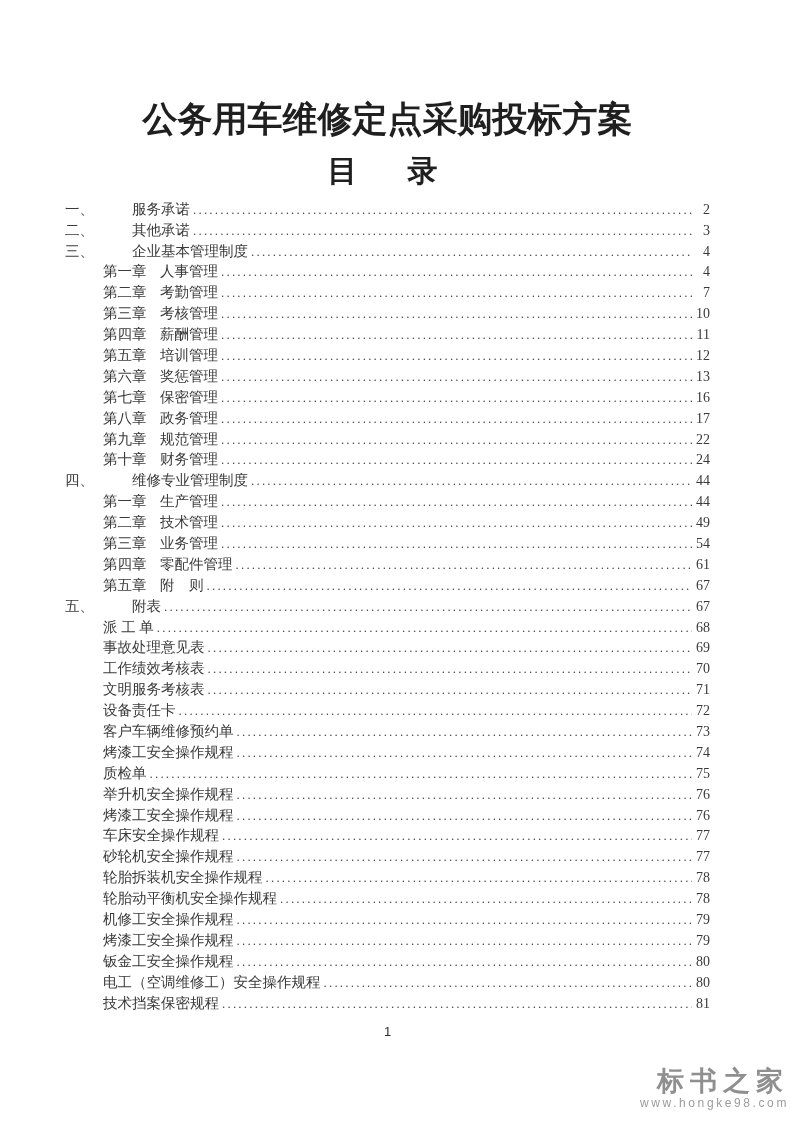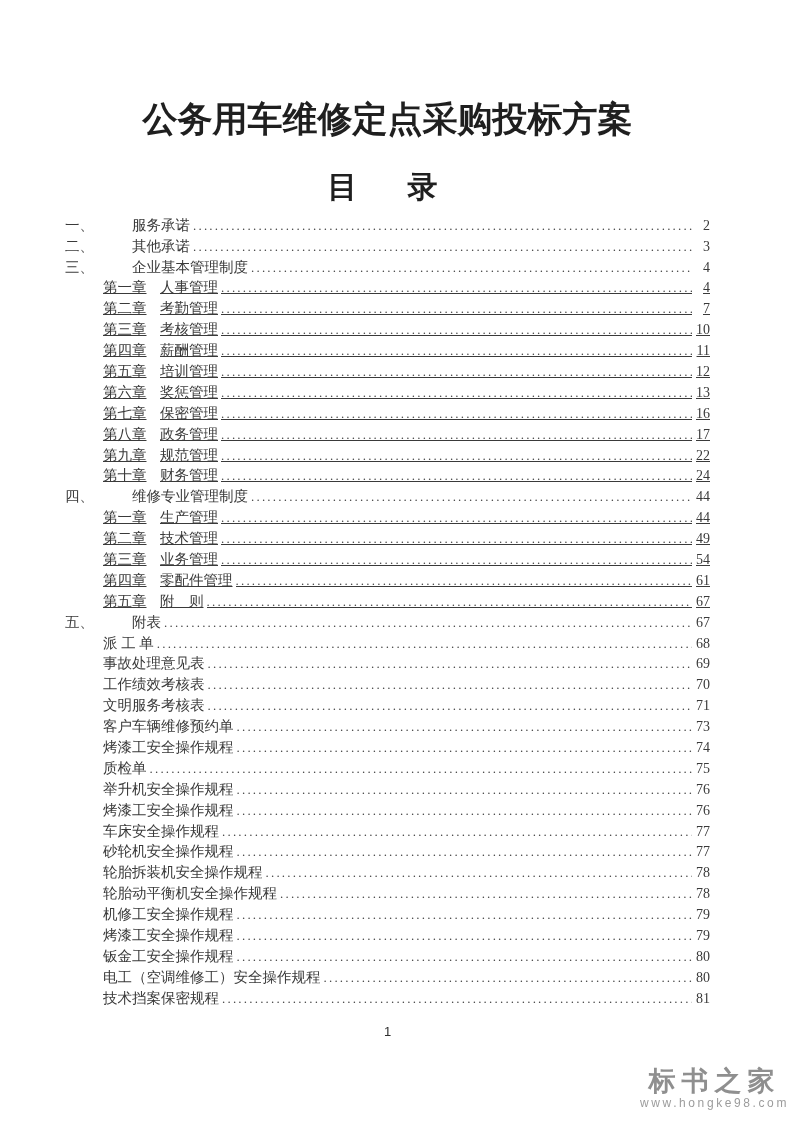--- a/index.html
+++ b/index.html
@@ -24,21 +24,21 @@
   .doc-title {
     margin-top: 98px;
     text-align: center;
     font-size: 35px;
     font-weight: bold;
     color: #1f1f1f;
     letter-spacing: 0px;
     line-height: 1.25;
   }
   .toc-heading {
-    margin-top: 25px;
+    margin-top: 9px;
     text-align: center;
     font-size: 30px;
     font-weight: bold;
     color: #1f1f1f;
     letter-spacing: 10px;
     line-height: 1.3;
   }
   .toc-list {
     margin-top: 9px;
   }
@@ -49,21 +49,21 @@
     height: 20.9px;
     font-size: 14.5px;
     color: #3a3a3a;
     white-space: nowrap;
   }
   .toc-row .marker {
     flex: 0 0 auto;
     display: inline-block;
   }
   .toc-row.lvl1 .marker { width: 67px; }
-  .toc-row.lvl2 { padding-left: 38px; text-decoration: underline; }
+  .toc-row.lvl2 { padding-left: 38px; }
   .toc-row.lvl2 .marker { width: 57px; }
   .toc-row.lvl3 { padding-left: 38px; }
   .toc-row .label { flex: 0 0 auto; }
   .toc-row .leader {
     flex: 1 1 auto;
     overflow: hidden;
     white-space: nowrap;
     font-size: 13px;
     color: #4a4a4a;
     margin: 0 2px 0 3px;
@@ -87,21 +87,21 @@
     top: 1024px;
     text-align: center;
     font-size: 13px;
     color: #2e2e2e;
     font-family: "Liberation Sans", sans-serif;
   }
   .watermark {
     position: absolute;
     right: 4px;
     bottom: 12px;
-    text-align: center;
+    text-align: right;
     font-family: "Liberation Sans", sans-serif;
   }
   .watermark .brand {
     font-size: 27px;
     font-weight: bold;
     color: #8f8f8f;
     letter-spacing: 6px;
     line-height: 1.05;
   }
   .watermark .url {
@@ -280,20 +280,26 @@
     <span class="pagenum">70</span>
   </div>
 
   <div class="toc-row lvl3">
 
     <span class="label">文明服务考核表</span>
     <span class="leader"></span>
     <span class="pagenum">71</span>
   </div>
 
+  <div class="toc-row lvl3">
+
+    <span class="label">设备责任卡</span>
+    <span class="leader"></span>
+    <span class="pagenum">72</span>
+  </div>
 
   <div class="toc-row lvl3">
 
     <span class="label">客户车辆维修预约单</span>
     <span class="leader"></span>
     <span class="pagenum">73</span>
   </div>
 
   <div class="toc-row lvl3">
 

